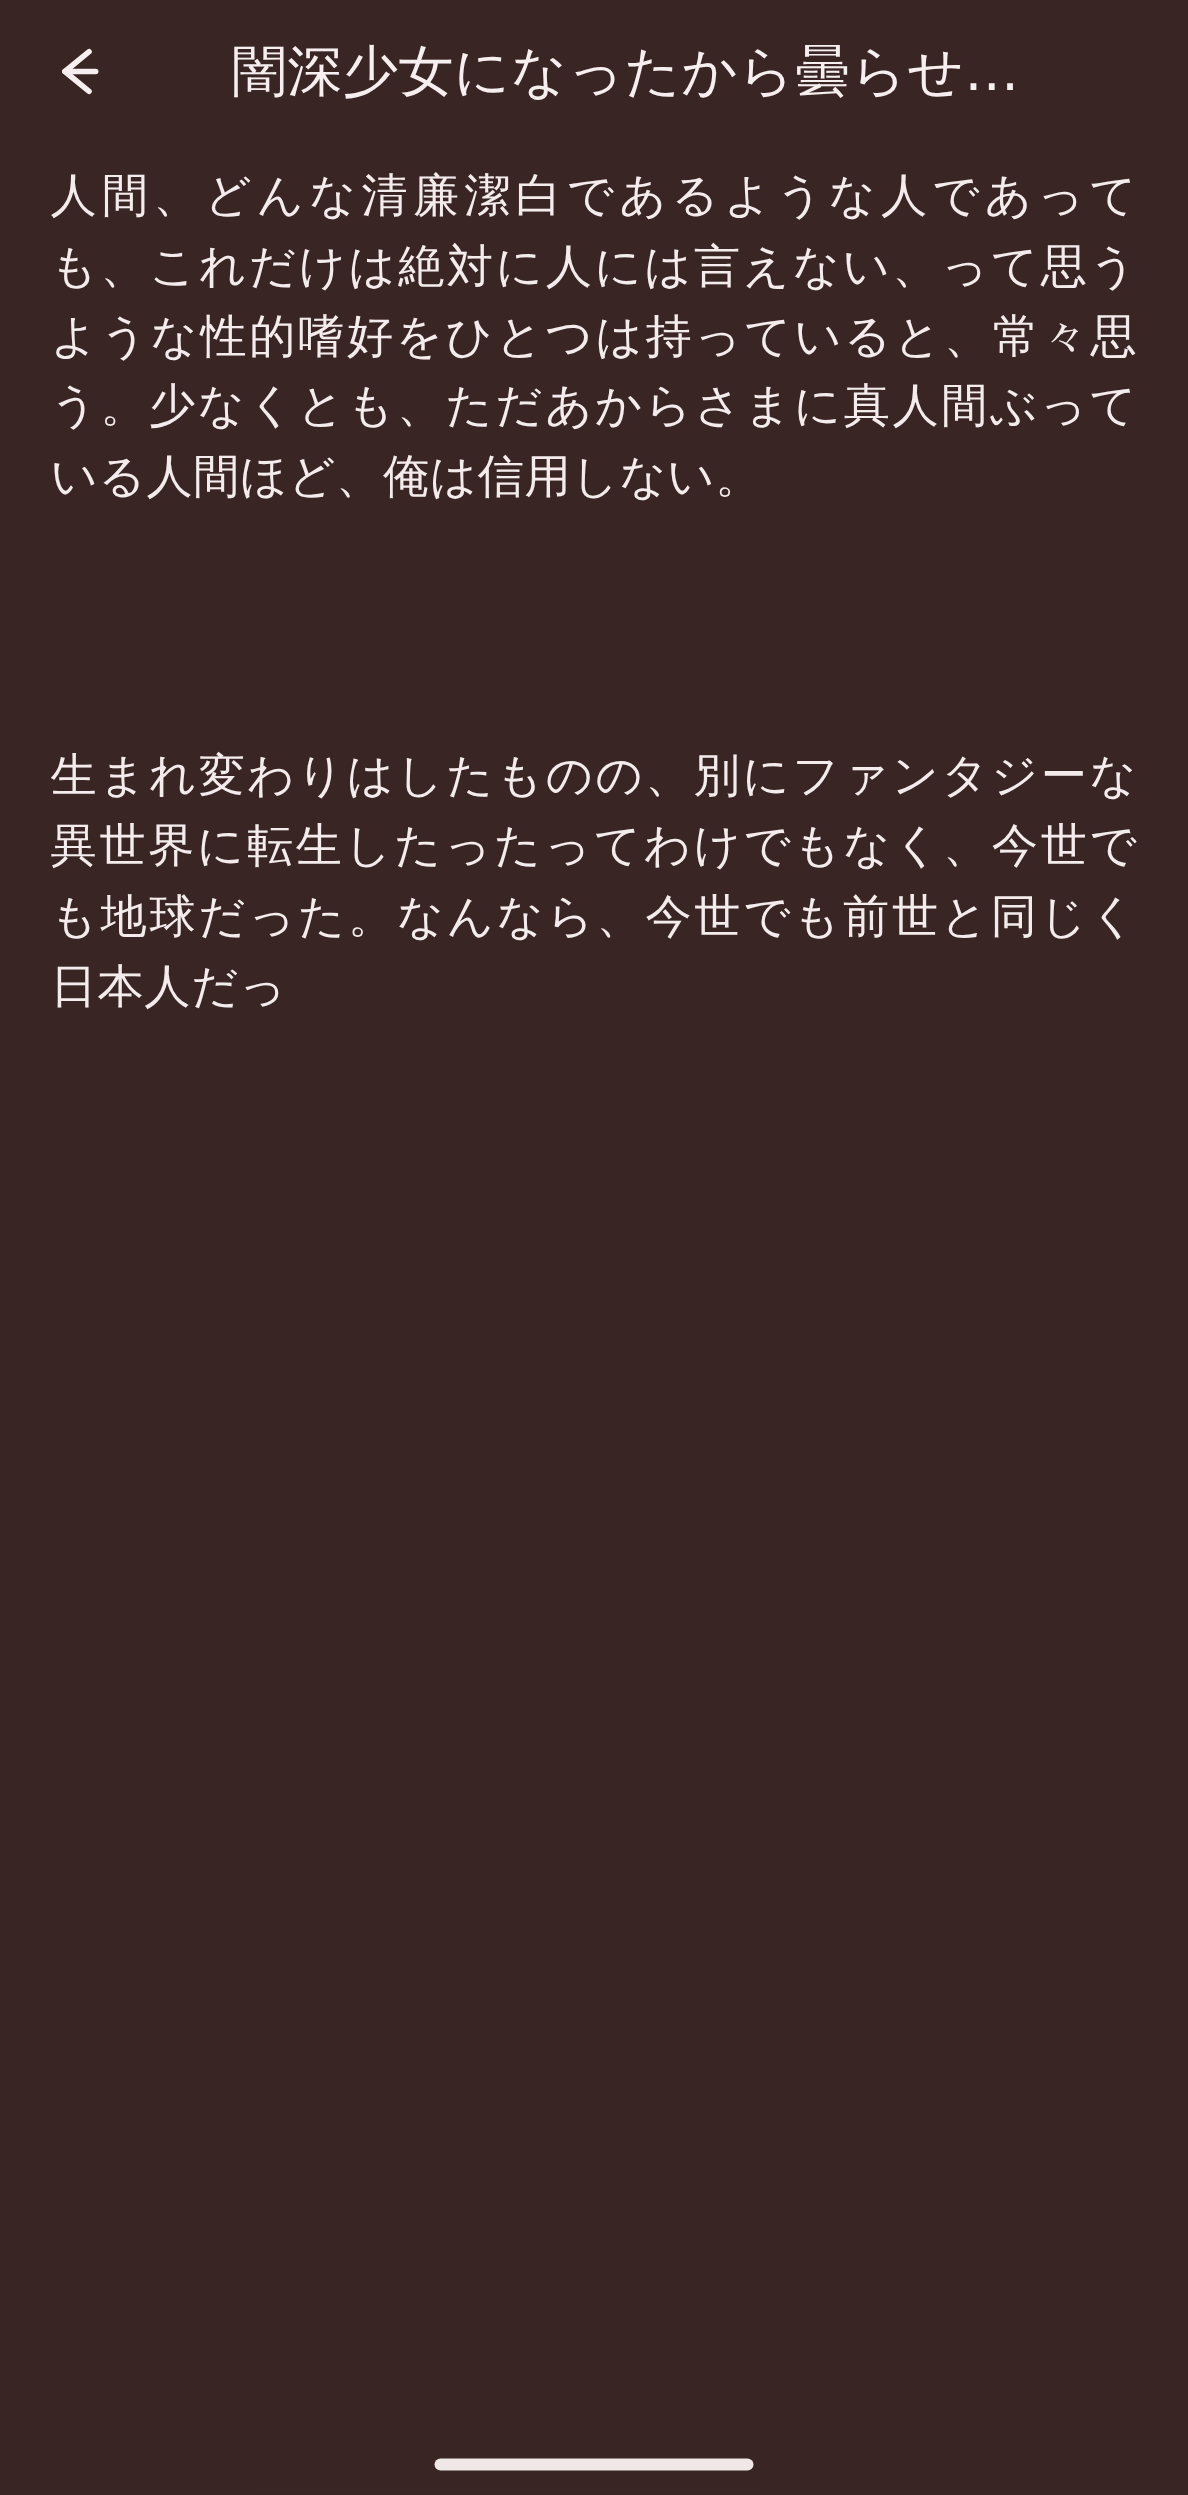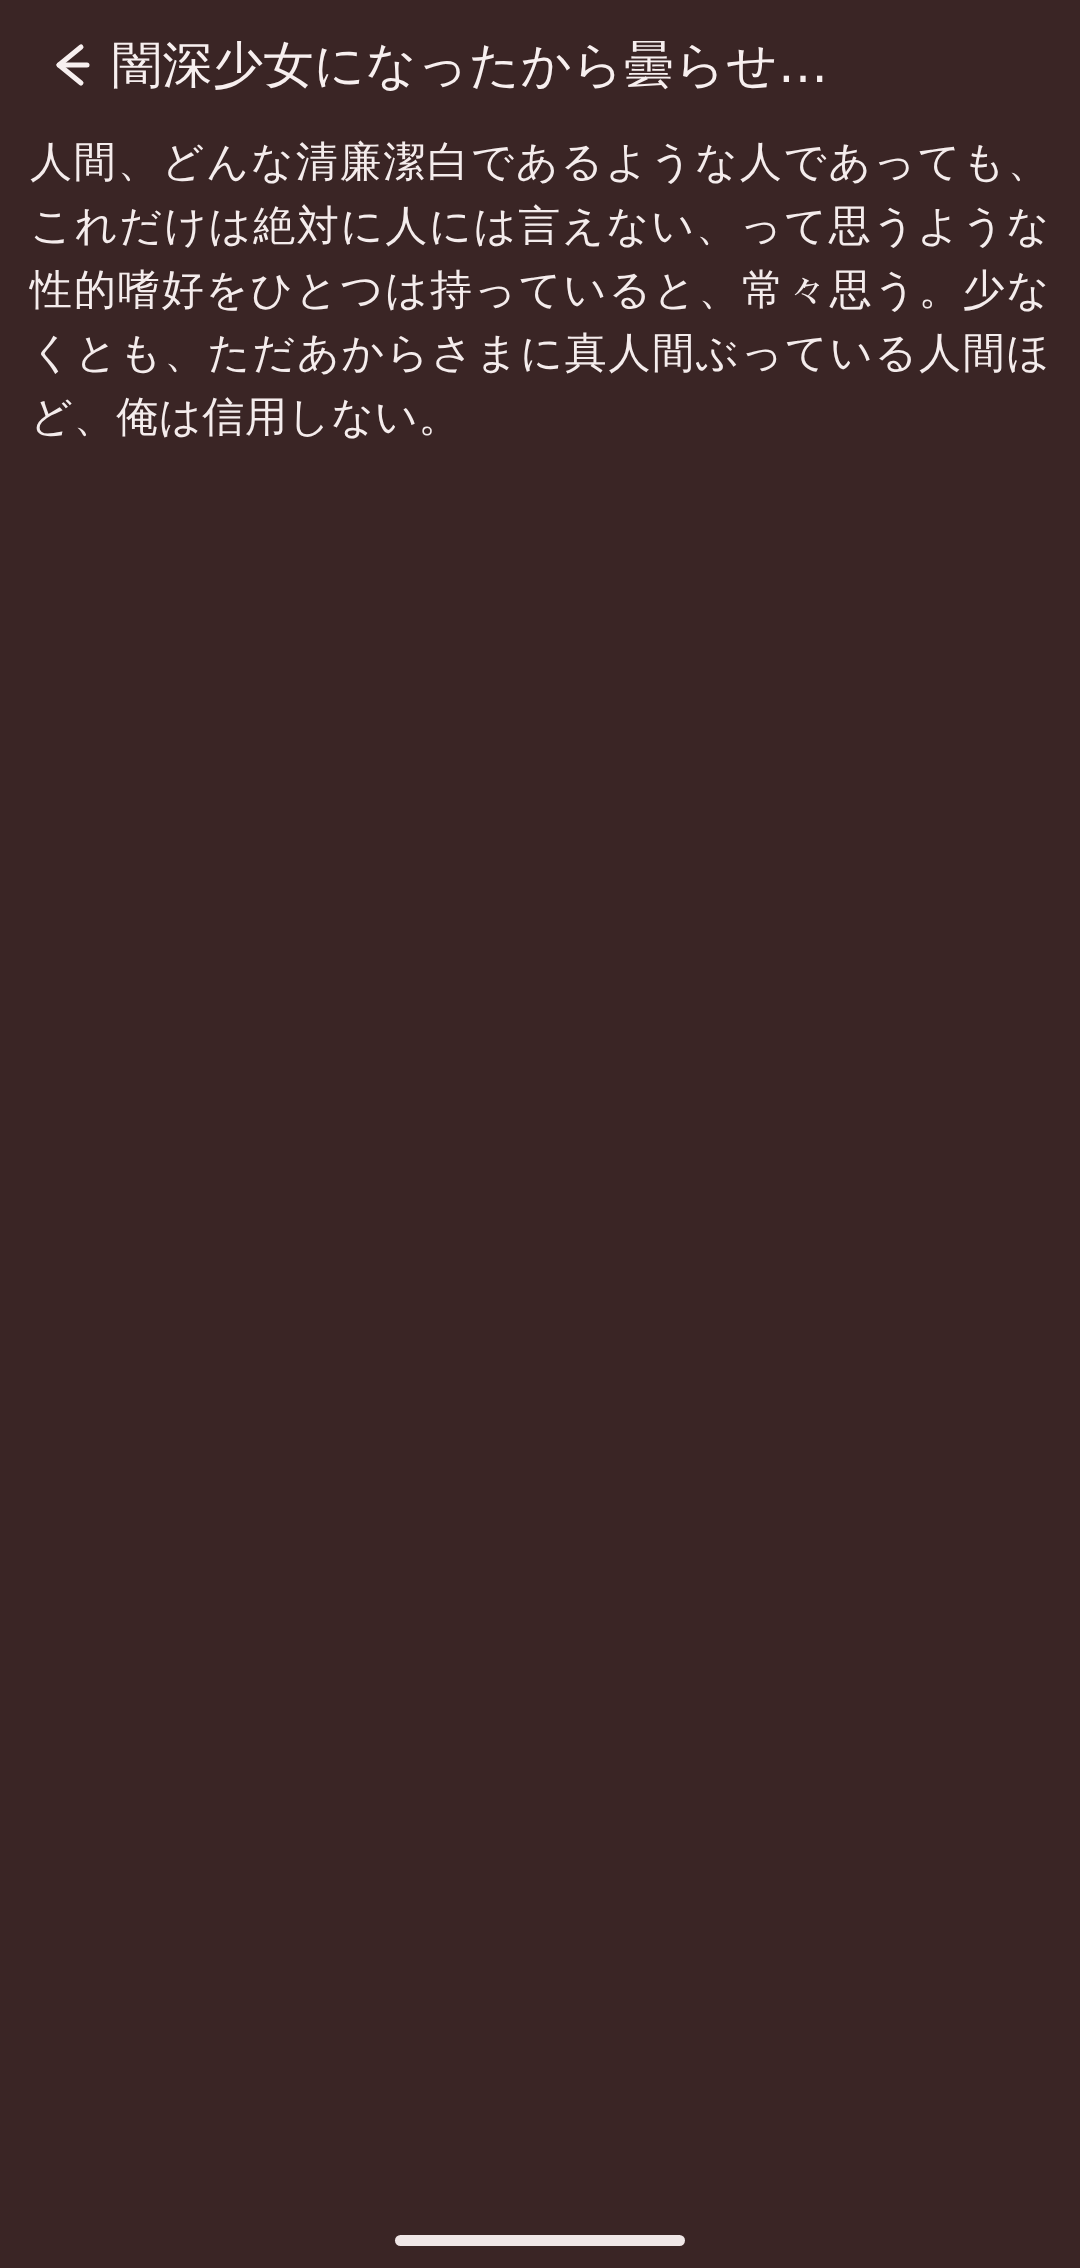--- a/index.html
+++ b/index.html
@@ -30,20 +30,21 @@
     height: 78px;
     display: flex;
     align-items: center;
     justify-content: center;
     flex: 0 0 auto;
     cursor: pointer;
   }
   .back-btn svg { display: block; }
   .header-title {
     flex: 1 1 auto;
+    text-align: center;
     font-size: 50px;
     line-height: 1.1;
     letter-spacing: 0.5px;
     color: #f7efef;
     white-space: nowrap;
     overflow: hidden;
     text-overflow: clip;
     padding-right: 20px;
     font-weight: 400;
   }
@@ -51,21 +52,21 @@
   
   .reader {
     padding: 0 30px;
     box-sizing: border-box;
   }
   .para {
     font-size: 42px;
     line-height: 1.52;
     color: #f4ecec;
     letter-spacing: 0.6px;
-    margin: 0;
+    margin: 16px;
     text-align: justify;
     text-justify: inter-character;
     font-weight: 400;
   }
   .block {
     margin-bottom: 0;
   }
   .gap {
     height: 96px;
   }
@@ -105,16 +106,17 @@
     </span>
   </div>
   <div class="header-title">闇深少女になったから曇らせ…</div>
 </div>
 
 <div class="reader-clip">
   <div class="reader">
     <p class="para block">人間、どんな清廉潔白であるような人であっても、これだけは絶対に人には言えない、って思うような性的嗜好をひとつは持っていると、常々思う。少なくとも、ただあからさまに真人間ぶっている人間ほど、俺は信用しない。</p>
     <div class="gap"></div>
     <div class="gap"></div>
+    <p class="para block">生まれ変わりはしたものの、別にファンタジーな異世界に転生したったってわけでもなく、今世でも地球だった。なんなら、今世でも前世と同じく日本人だっ</p>
   </div>
 </div>
 
 <div class="home-indicator"></div>
 
 </body></html>

